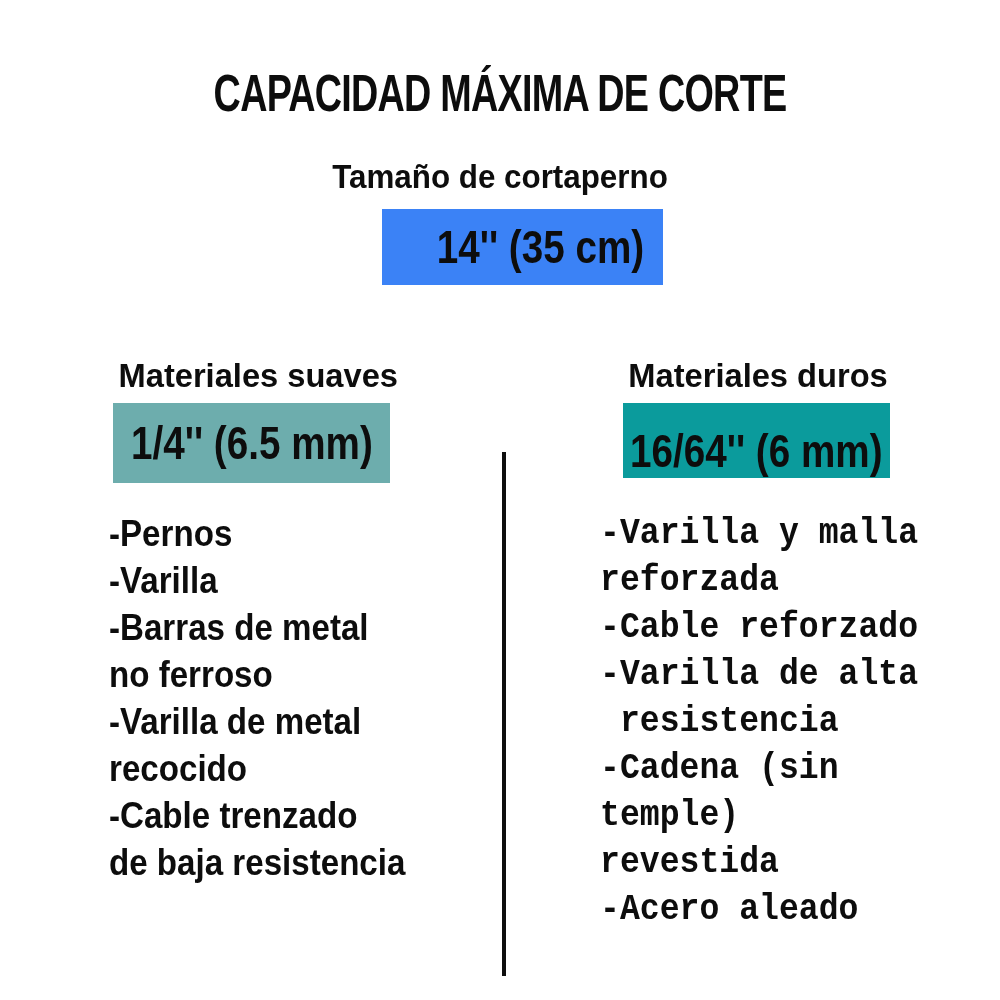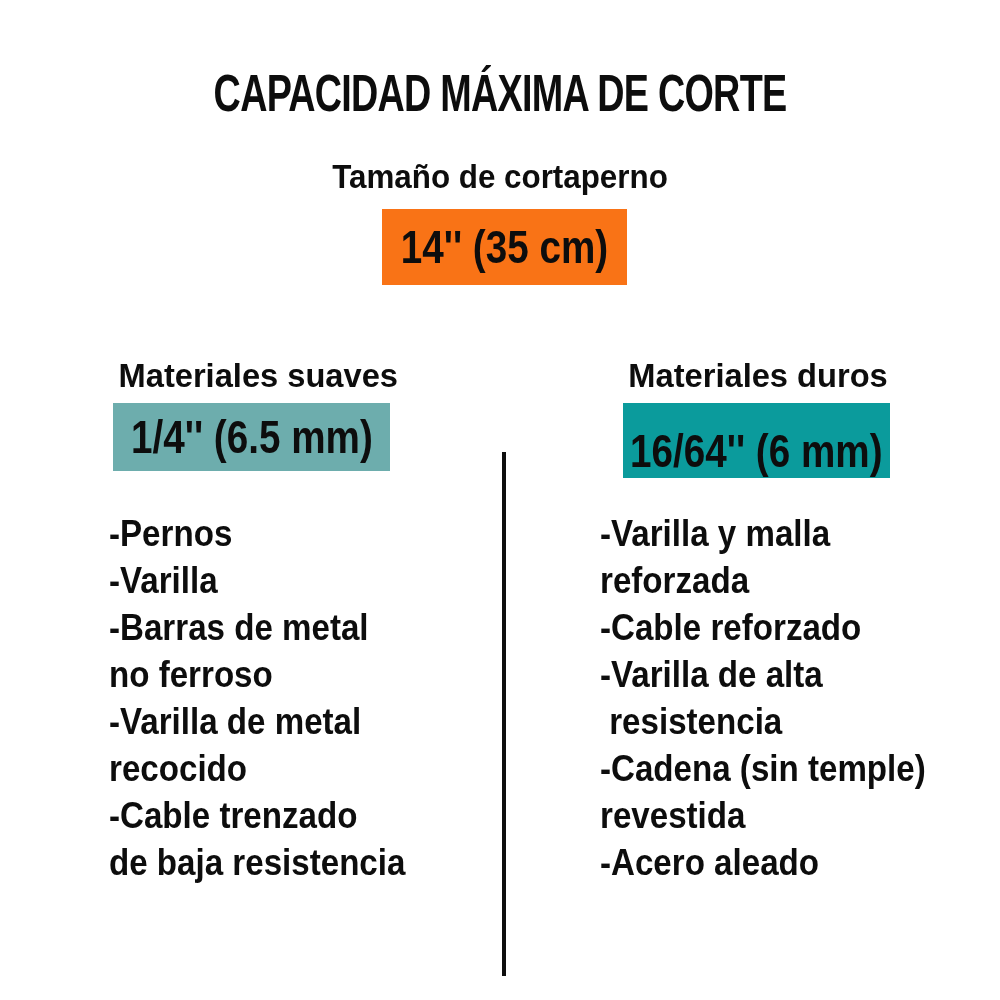--- a/index.html
+++ b/index.html
@@ -57,30 +57,30 @@
     line-height: 46px;
     text-align: center;
     font-size: 34px;
     transform: scaleX(0.96);
     transform-origin: 50% 0;
     white-space: nowrap;
   }
   .col-heading.soft { left: 113px; width: 277px; }
   .col-heading.hard { left: 623px; width: 267px; }
 
-  .cap-badge.soft { left: 113px; top: 403px; width: 277px; height: 68px; }
+  .cap-badge.soft { left: 113px; top: 403px; width: 277px; height: 80px; }
   .cap-badge.hard { left: 623px; top: 403px; width: 267px; height: 75px; }
 
   .materials-list {
     position: absolute;
     top: 510px;
     width: 395px;
   }
   .materials-list.soft { left: 109px; }
-  .materials-list.hard { left: 600px; }
+  .materials-list.hard { left: 600px; font-family: Liberation Mono, monospace; }
 
   .list-item {
     font-size: 36px;
     line-height: 47px;
     white-space: pre-wrap;
     transform: scaleX(0.92);
     transform-origin: 0 0;
   }
 
   .divider {
@@ -93,21 +93,21 @@
 </style>
 </head>
 <body>
 
 <div class="canvas">
 
   <div class="page-title">CAPACIDAD MÁXIMA DE CORTE</div>
 
   <div class="subtitle">Tamaño de cortaperno</div>
 
-  <div class="badge size-badge" style="background-color: #f97316;">
+  <div class="badge size-badge" style="background-color: #3b82f6; padding-left: 36px;">
     <span class="badge-text">14'' (35 cm)</span>
   </div>
 
   <div class="col-heading soft">Materiales suaves</div>
 
   <div class="col-heading hard">Materiales duros</div>
 
   <div class="badge cap-badge soft" style="background-color: rgb(109, 173, 173);">
     <span class="badge-text">1/4'' (6.5 mm)</span>
   </div>

